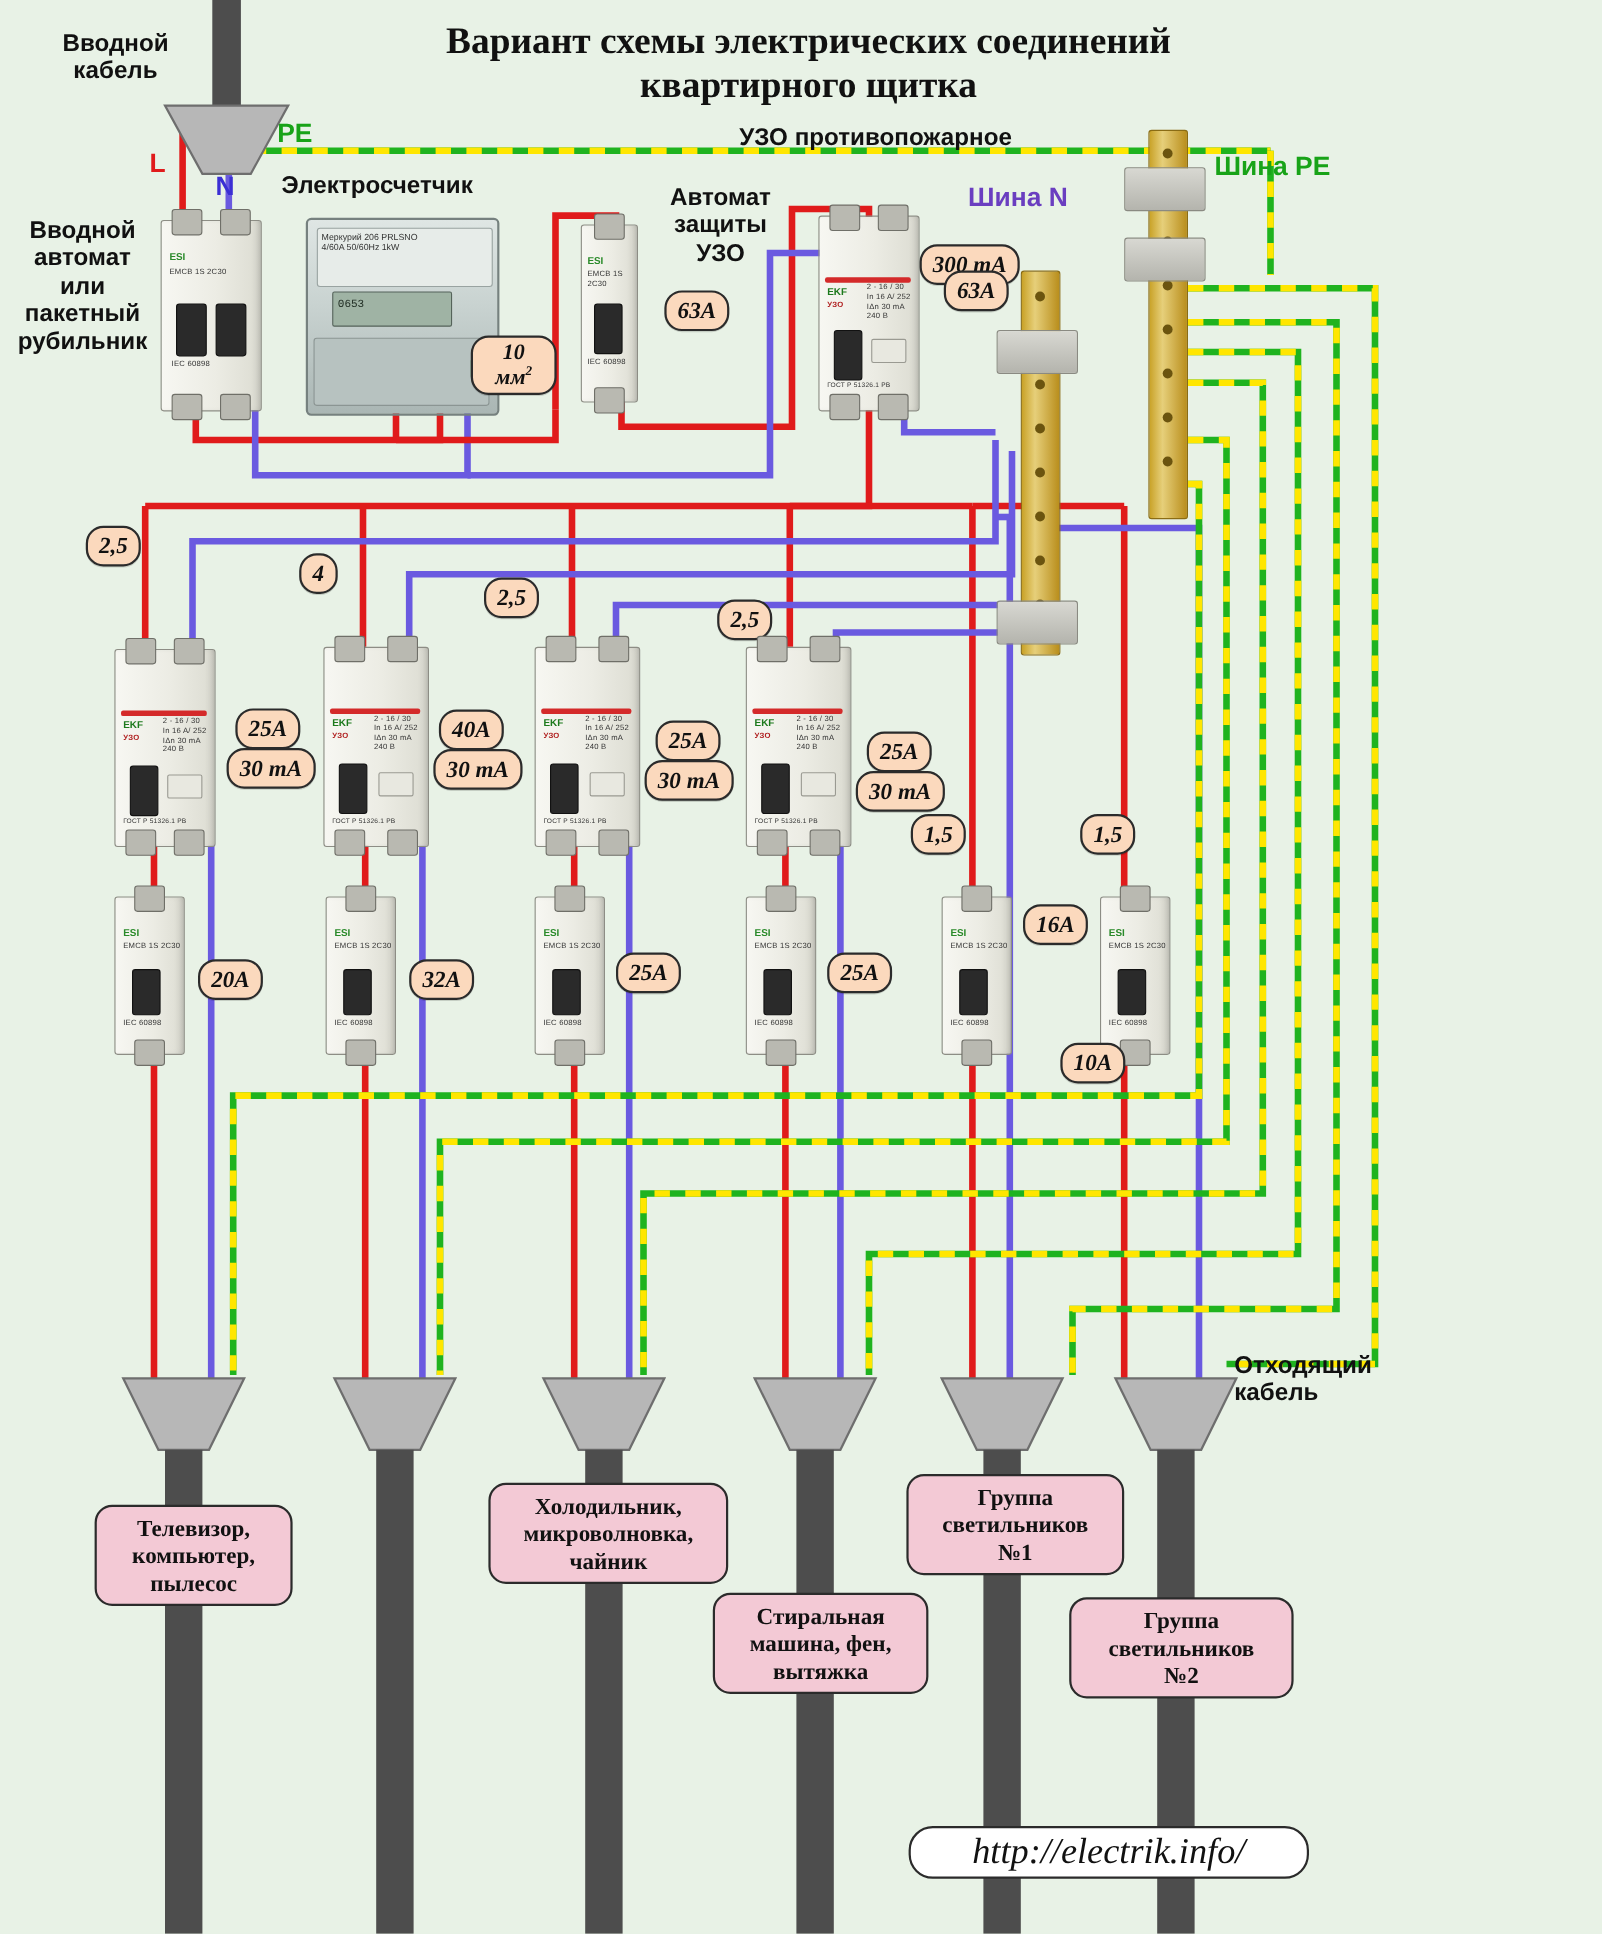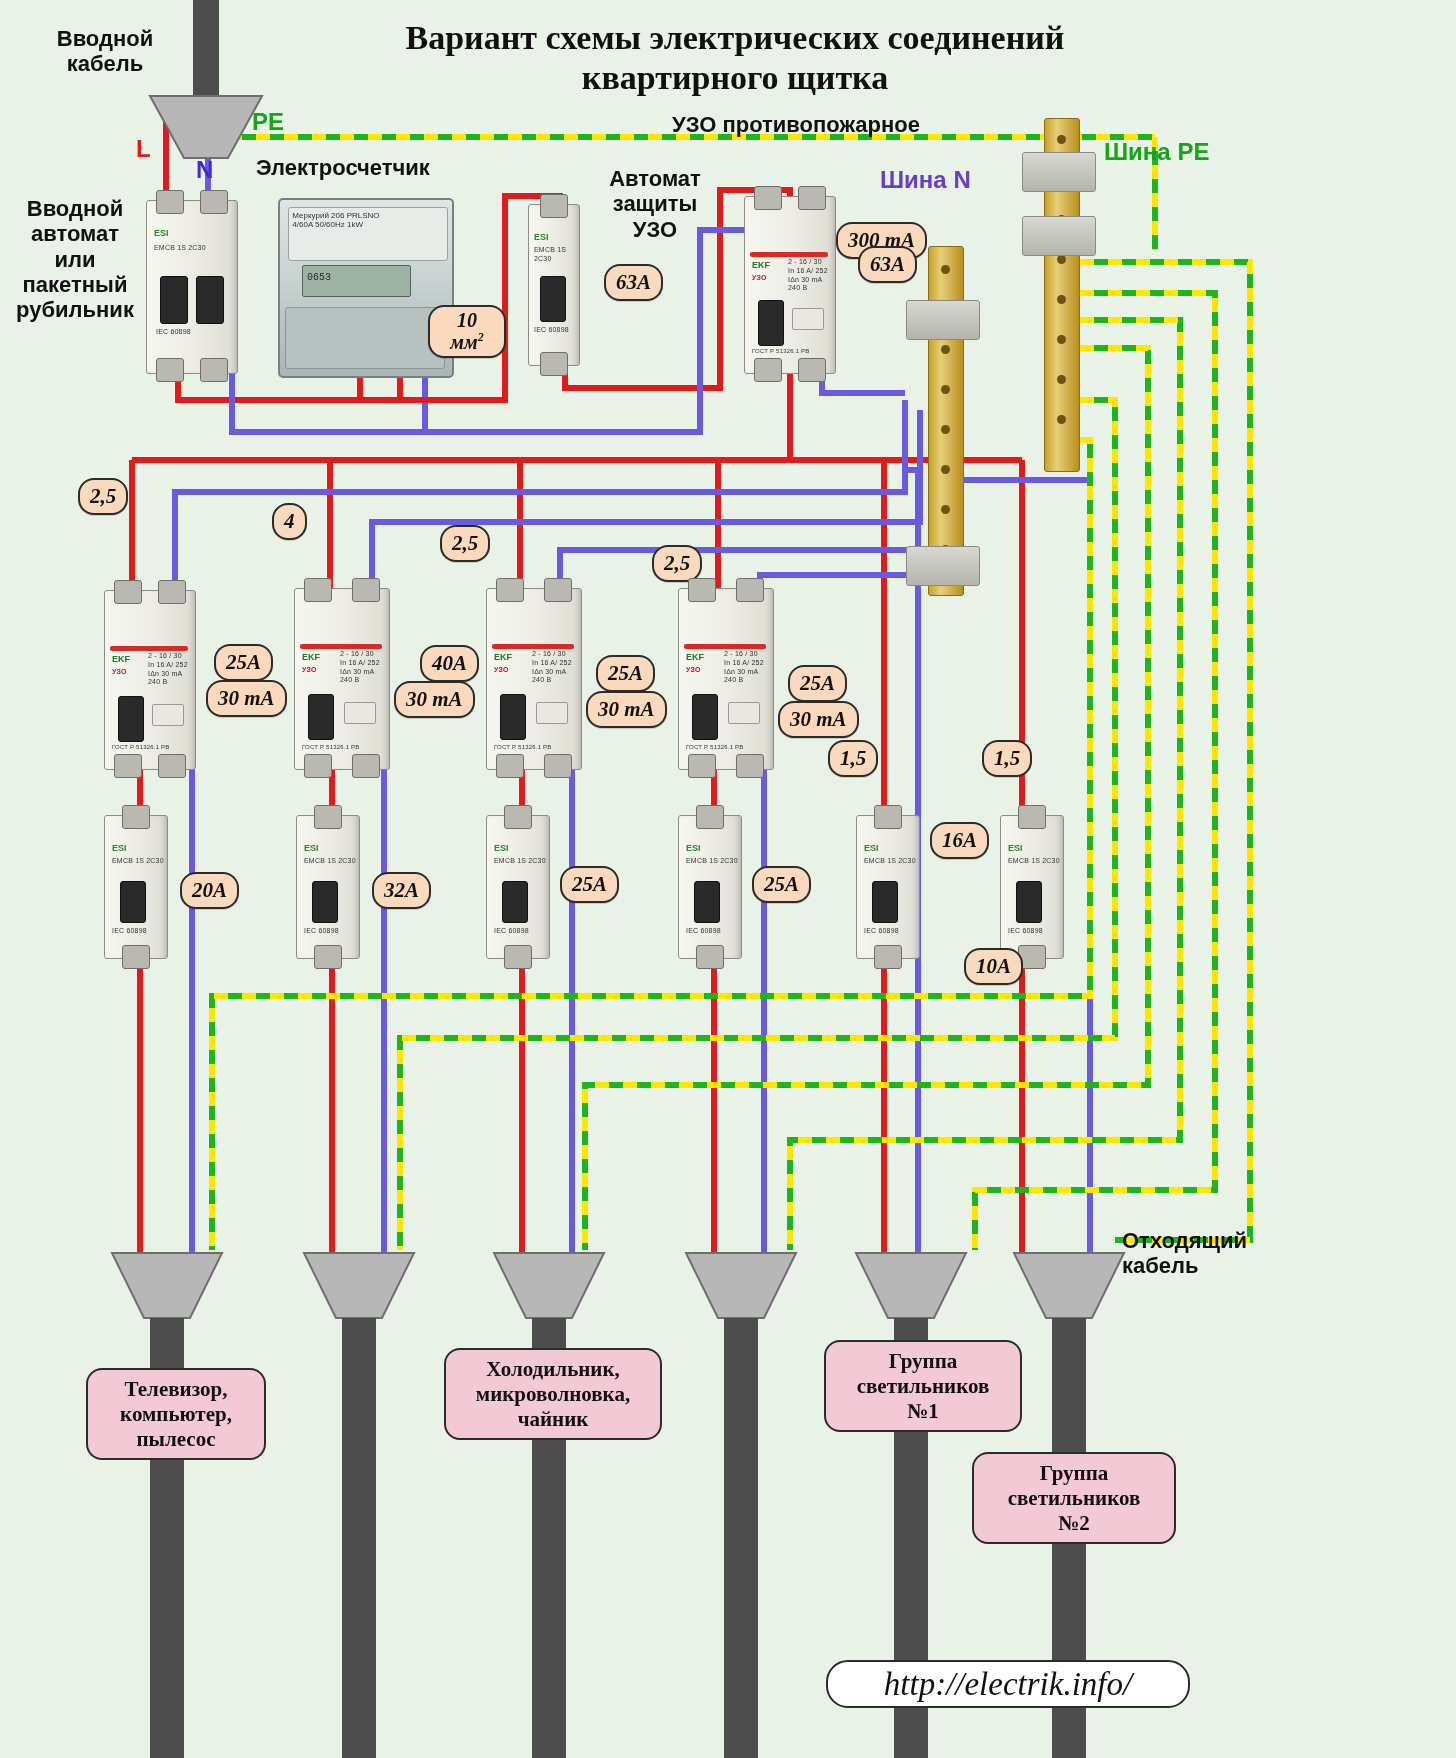--- a/index.html
+++ b/index.html
@@ -394,21 +394,21 @@
     <div class="brand" style="position:absolute;left:8px;top:64px;color:#1d7a1d;">EKF</div>
     <div class="face" style="left:8px;top:78px;color:#b02020;font-weight:bold;">УЗО</div>
     <div class="face" style="left:46px;top:62px;white-space:pre-line;">2 - 16 / 30
 In 16 A/ 252
 IΔn 30 mA
 240 B</div>
     <div class="lever" style="left:14px;top:106px;width:24px;height:44px;"></div>
     <div class="test" style="left:50px;top:114px;width:30px;height:20px;"></div>
     <div class="face" style="left:8px;top:156px;font-size:6px;">ГОСТ Р 51326.1 РВ</div>
   </div>
-  <div class="badge" style="left:420px;top:645px;text-align:right;">40A</div>
+  <div class="badge" style="left:399px;top:645px;text-align:right;">40A</div>
   <div class="badge" style="left:394px;top:681px;">30 mA</div>
 
   <div class="dev" style="left:486px;top:588px;width:94px;height:180px;">
     <div class="body"></div>
     <div class="term" style="left:10px;top:-10px;"></div>
       <div class="term" style="left:58px;top:-10px;"></div>
     <div class="term" style="left:10px;top:166px;"></div>
       <div class="term" style="left:58px;top:166px;"></div>
     <div class="redline" style="left:6px;top:56px;width:82px;"></div>
     <div class="brand" style="position:absolute;left:8px;top:64px;color:#1d7a1d;">EKF</div>
@@ -509,20 +509,23 @@
     <div class="face" style="left:8px;top:112px;">IEC 60898</div>
   </div>
   <div class="badge" style="left:964px;top:948px;">10A</div>
 
   <div class="consumer" style="left:86px;top:1368px;width:152px;">Телевизор,
 компьютер,
 пылесос</div>
   <div class="consumer" style="left:444px;top:1348px;width:190px;">Холодильник,
 микроволновка,
 чайник</div>
+  <div class="consumer" style="left:648px;top:1448px;width:168px;">Стиральная
+машина, фен,
+вытяжка</div>
   <div class="consumer" style="left:824px;top:1340px;width:170px;">Группа
 светильников
 №1</div>
   <div class="consumer" style="left:972px;top:1452px;width:176px;">Группа
 светильников
 №2</div>
 
   <div class="url">http://electrik.info/</div>
 
 </div>

